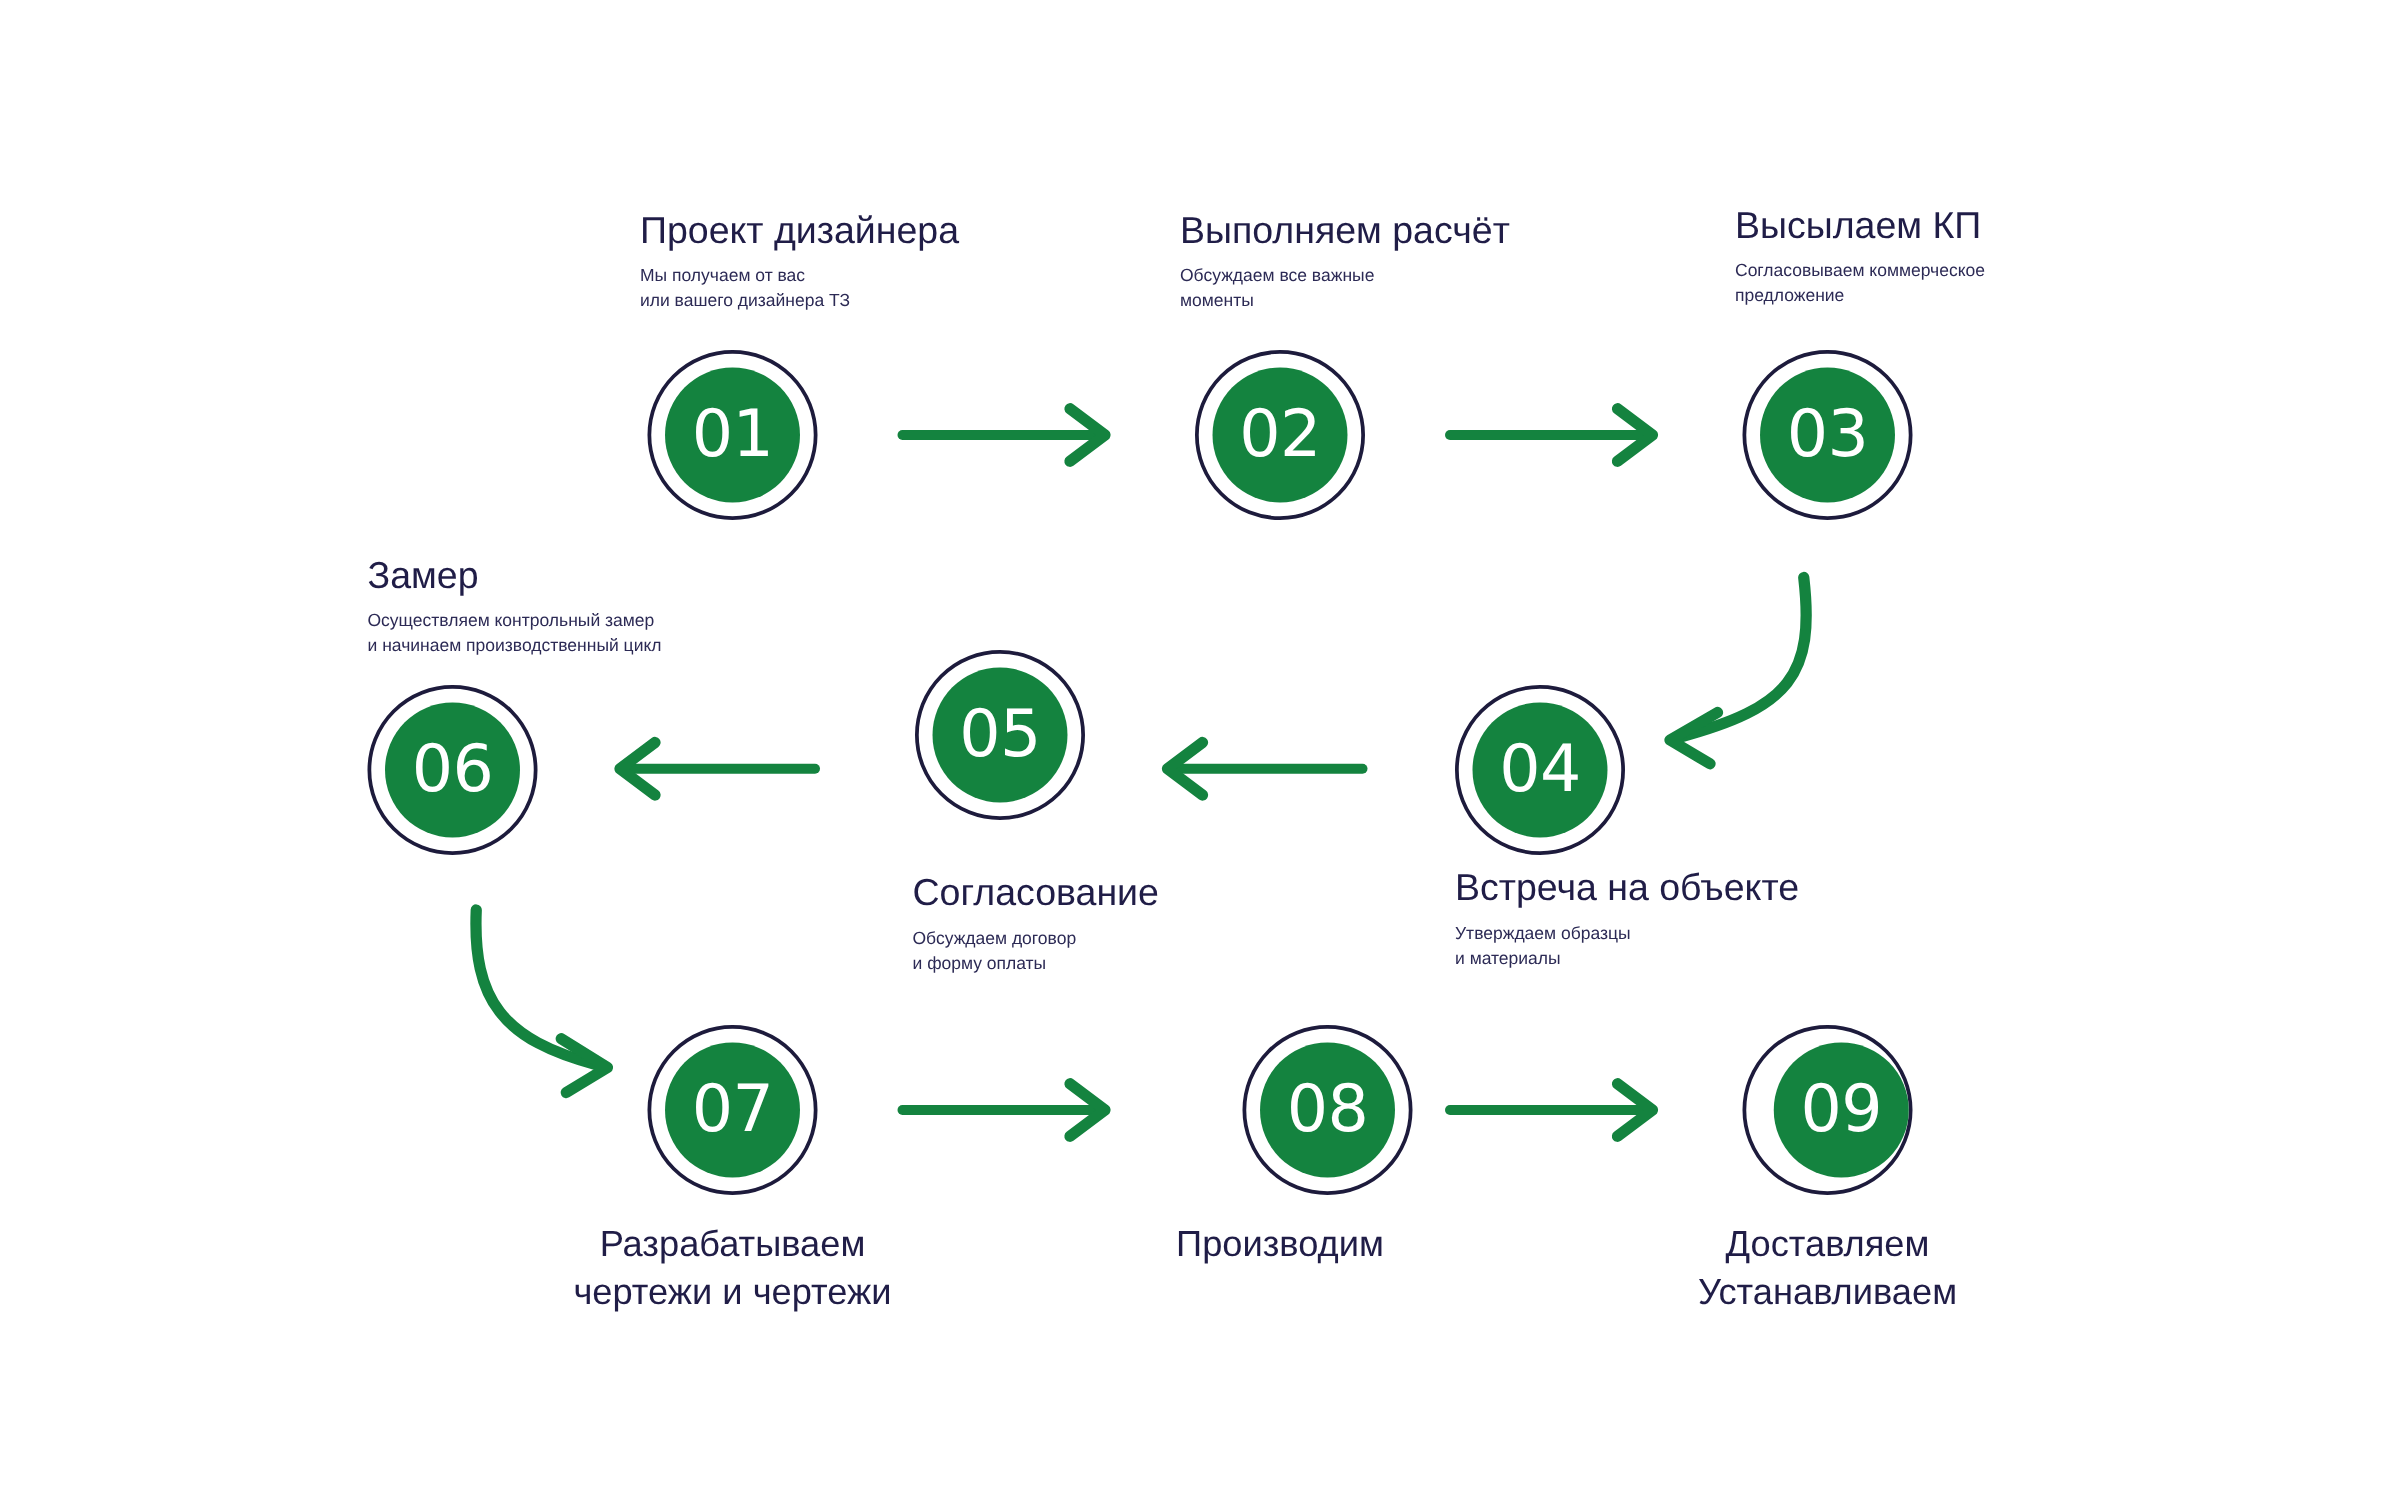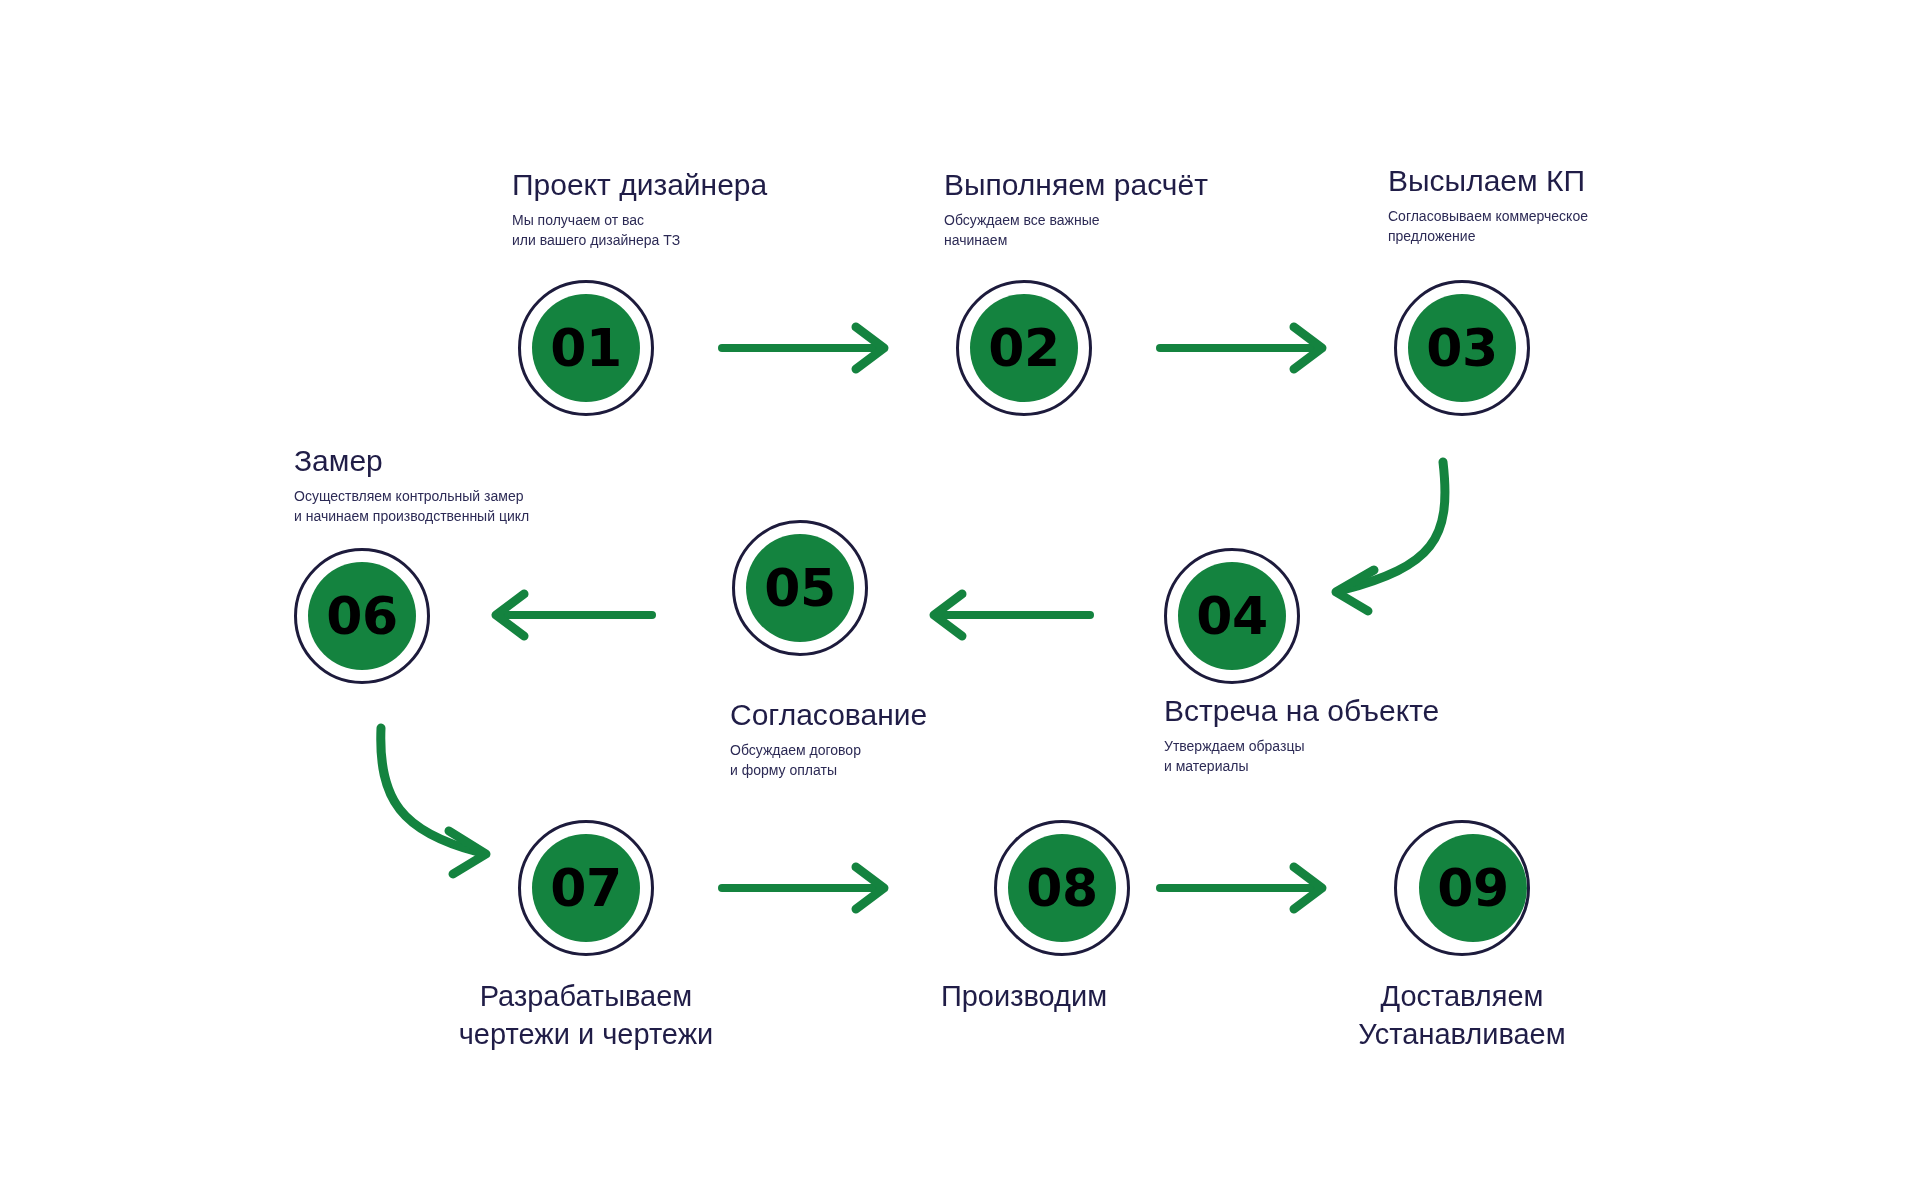--- a/index.html
+++ b/index.html
@@ -43,25 +43,25 @@
     width: 108px;
     height: 108px;
     border-radius: 50%;
     background: #14833f;
     display: flex;
     align-items: center;
     justify-content: center;
   }
   .badge-num {
     font-family: "DejaVu Sans", sans-serif;
-    font-weight: 700;
+    font-weight: 400;
     font-size: 52px;
     line-height: 1;
     letter-spacing: -0.5px;
-    color: #000000;
+    color: #ffffff;
     user-select: none;
   }
 
   
   .txt {
     position: absolute;
   }
   .title {
     font-family: "Liberation Sans", sans-serif;
     font-size: 30px;
@@ -138,21 +138,21 @@
   </div>
   <div class="badge" style="left:518px; top:280px;">
     <div class="badge-inner">
       <span class="badge-num">01</span>
     </div>
   </div>
 
   <div class="txt" style="left:944px; top:168px; width:300px;">
     <p class="title">Выполняем расчёт</p>
     <p class="sub">Обсуждаем все важные
-начинаем</p>
+моменты</p>
   </div>
   <div class="badge" style="left:956px; top:280px;justify-content:center;">
     <div class="badge-inner">
       <span class="badge-num">02</span>
     </div>
   </div>
 
   <div class="txt" style="left:1388px; top:164px; width:310px;">
     <p class="title">Высылаем КП</p>
     <p class="sub">Согласовываем коммерческое

